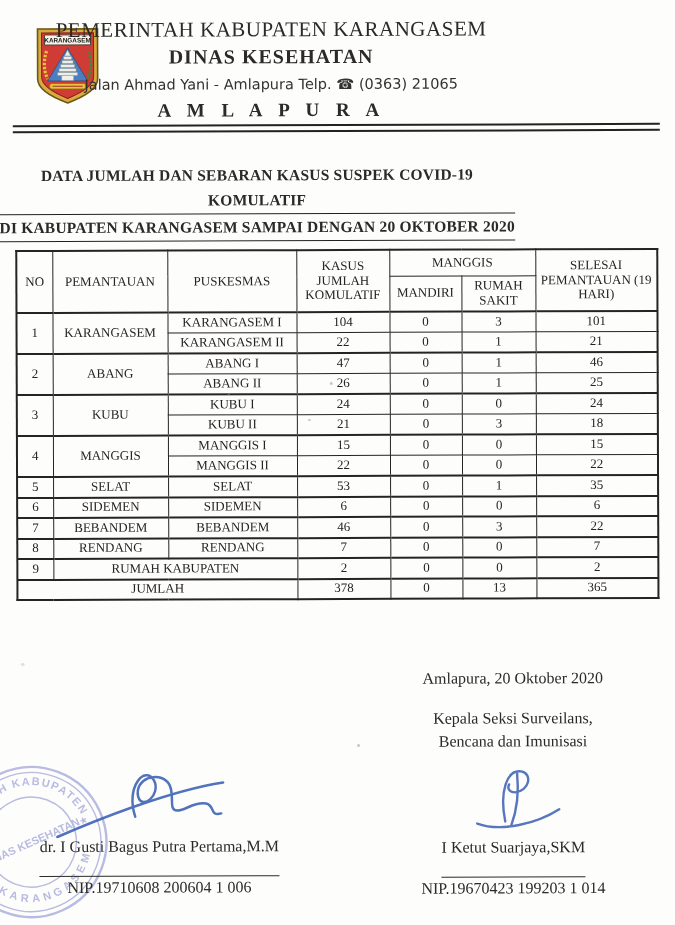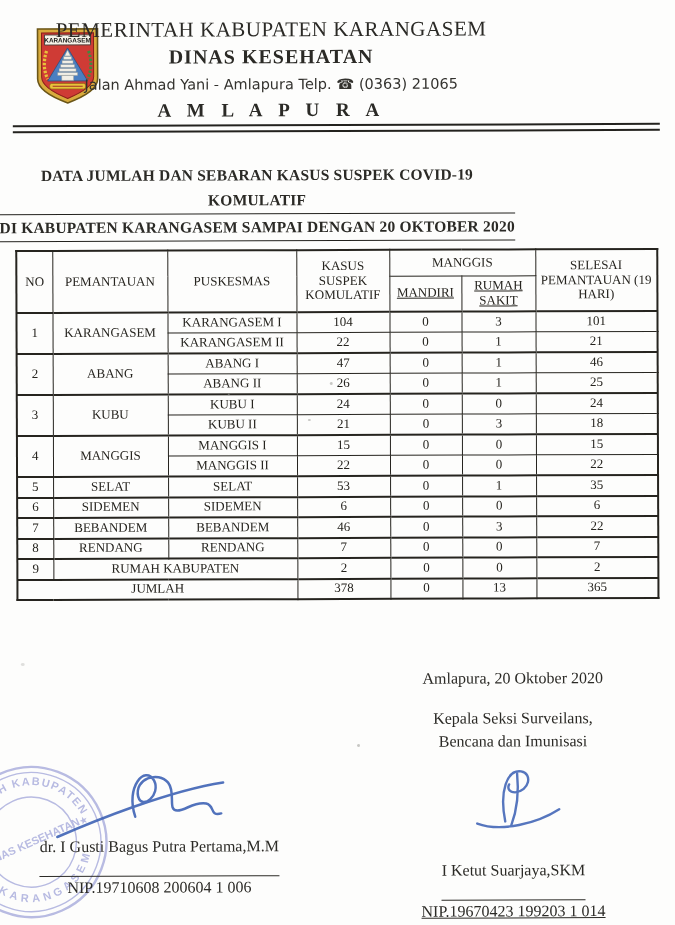--- a/index.html
+++ b/index.html
@@ -29,33 +29,33 @@
   
   table.data{position:absolute;left:16px;top:249px;width:641px;
     border-collapse:collapse;table-layout:fixed;border:2.6px solid #26241f;}
   table.data th,table.data td{
     border:1.6px solid #26241f;font-weight:normal;text-align:center;
     font-size:13px;line-height:1.12;padding:0 2px;color:#26241f;
     overflow:hidden;white-space:nowrap;}
   table.data thead tr.h1{height:26px;}
   table.data thead tr.h2{height:36px;}
   table.data thead th{font-size:13px;}
-  table.data thead tr:last-child th{border-bottom:2.3px solid #26241f;text-decoration:underline;}
+  table.data thead tr:last-child th{border-bottom:2.3px solid #26241f;}
   table.data tbody tr{height:20.5px;}
   td.left{text-align:left;padding-left:4px;}
   tr.grp>td{border-top:2.3px solid #26241f;}
   .wrap3{white-space:normal !important;}
 
   
   .blk{position:absolute;text-align:center;font-size:16px;line-height:23px;}
   .blk-left{left:18px;top:693px;width:280px;}
   .blk-date{left:352px;top:667px;width:320px;}
   .blk-right{left:352px;top:707px;width:320px;}
   .blk-name-l{left:8px;top:835px;width:300px;line-height:22px;}
-  .blk-name-r{left:362px;top:860px;width:300px;line-height:22px;text-decoration:underline;}
+  .blk-name-r{left:362px;top:837px;width:300px;line-height:22px;}
   .uname{display:inline-block;border-bottom:1.5px solid #2b2a26;padding-bottom:18px;}
 
   
   .stamp{position:absolute;left:-58px;top:753px;}
   .sig{position:absolute;}
   .sig-l{left:48px;top:756px;}
   .sig-r{left:460px;top:760px;}
 
   
   .speck{position:absolute;border-radius:50%;background:#9a9a96;opacity:0.55;}
@@ -112,21 +112,21 @@
       <col style="width:93px">
         <col style="width:72px">
         <col style="width:74px">
         <col style="width:122px">
     </colgroup>
     <thead>
       <tr class="h1">
         <th rowspan="2">NO</th>
         <th rowspan="2">PEMANTAUAN</th>
         <th rowspan="2">PUSKESMAS</th>
-        <th rowspan="2" class="wrap3">KASUS SUSPEK KOMULATIF</th>
+        <th rowspan="2" class="wrap3">KASUS JUMLAH KOMULATIF</th>
         <th colspan="2">MANGGIS</th>
         <th rowspan="2" class="wrap3">SELESAI PEMANTAUAN (19 HARI)</th>
       </tr>
       <tr class="h2">
         <th>MANDIRI</th>
         <th class="wrap3">RUMAH SAKIT</th>
       </tr>
     </thead>
     <tbody>
       <tr class="grp">

